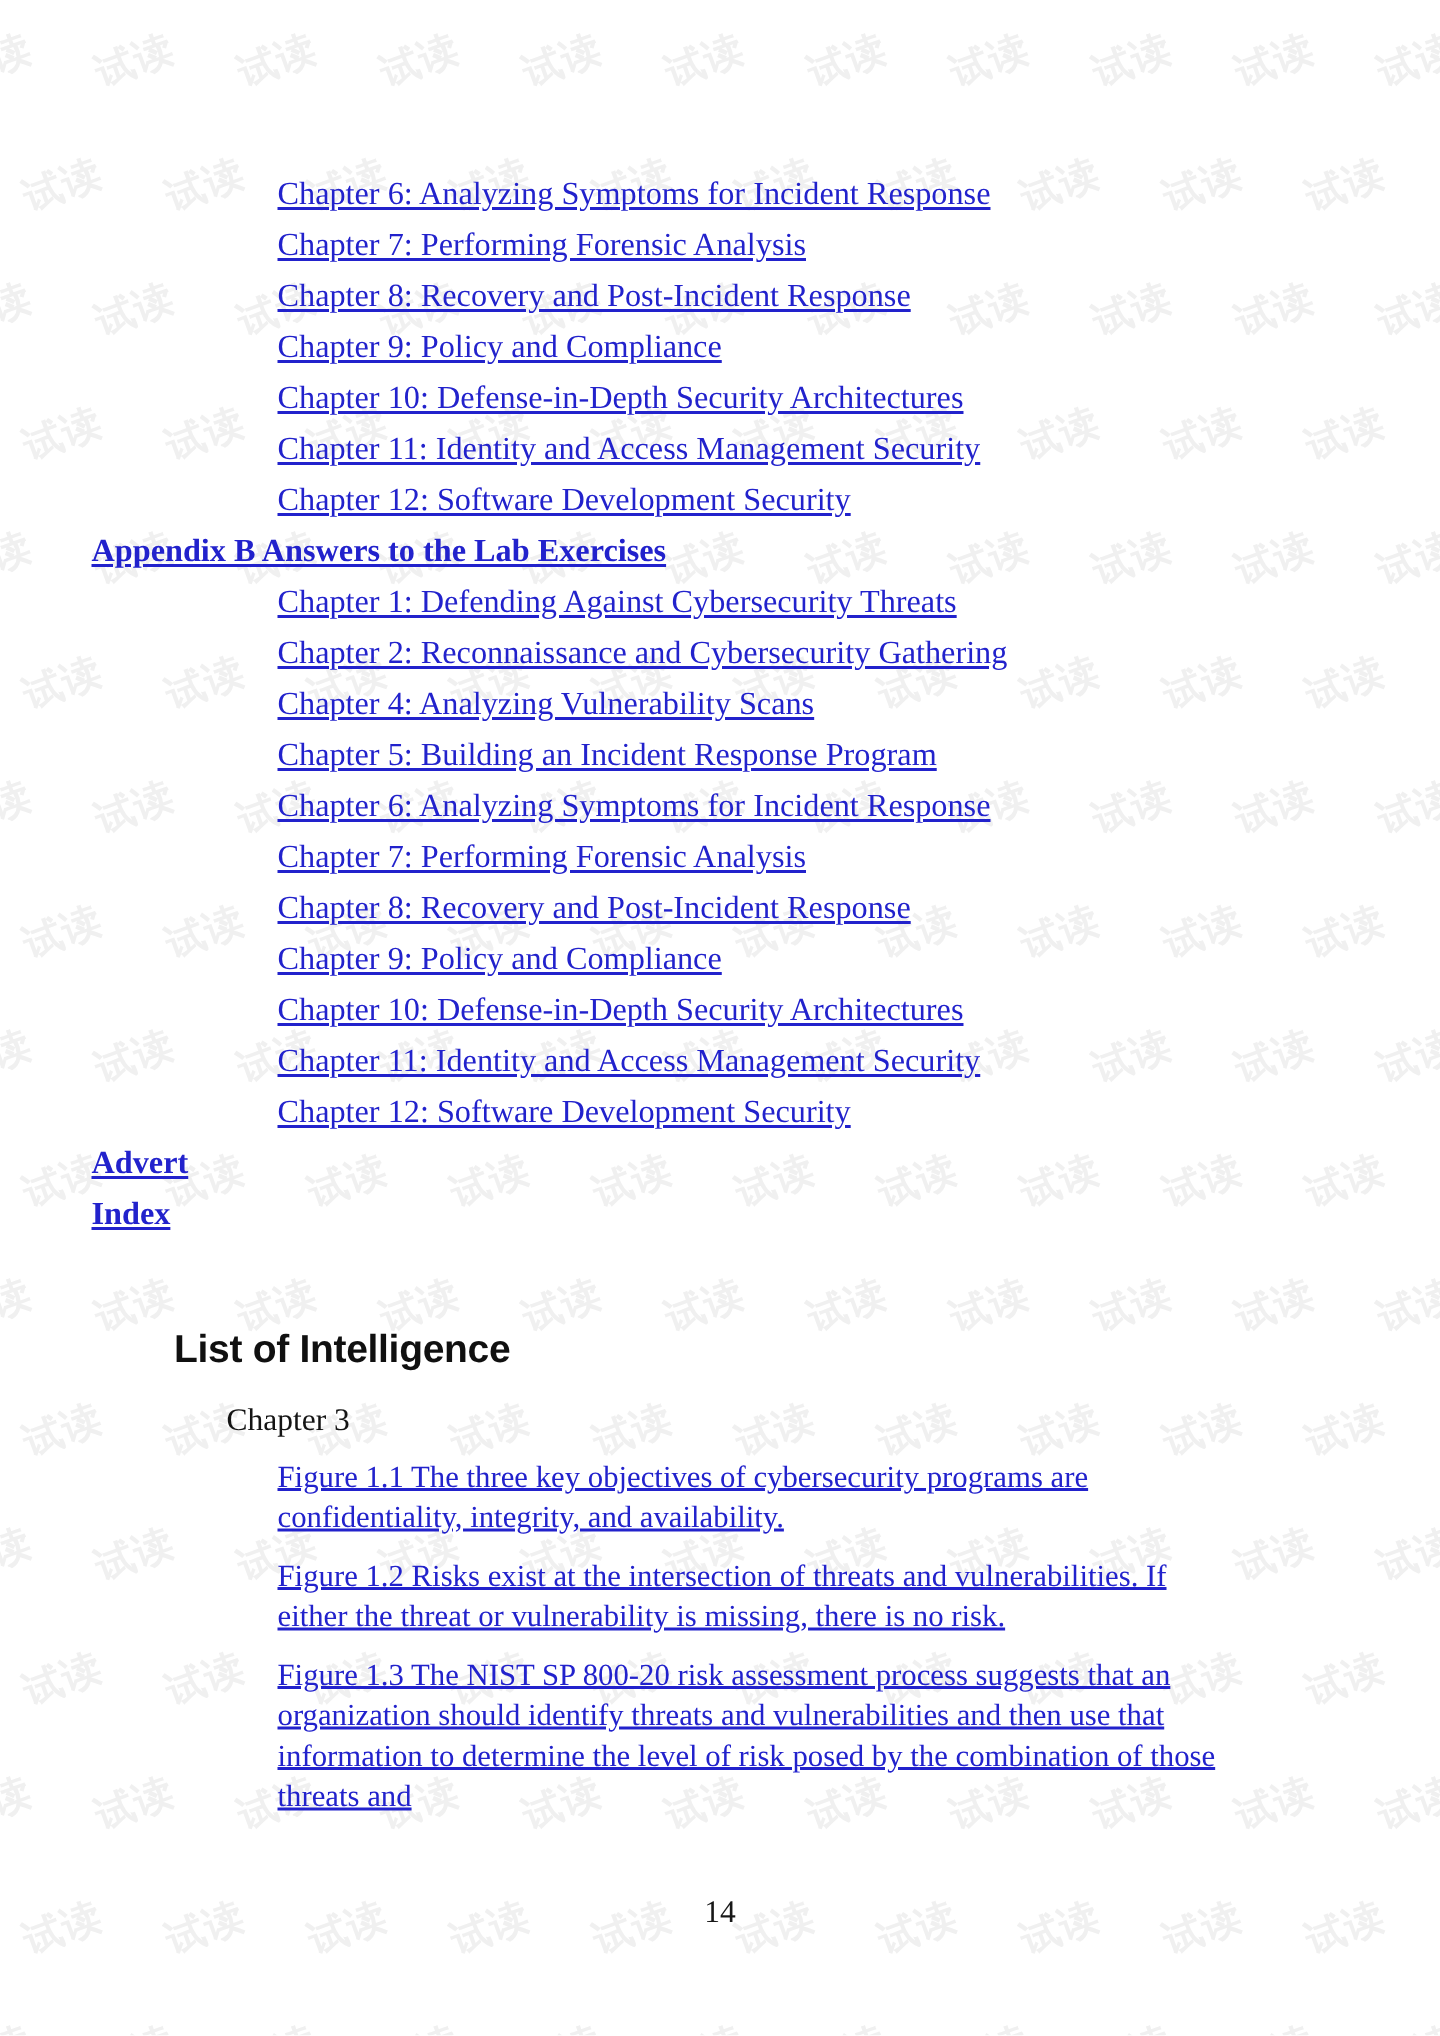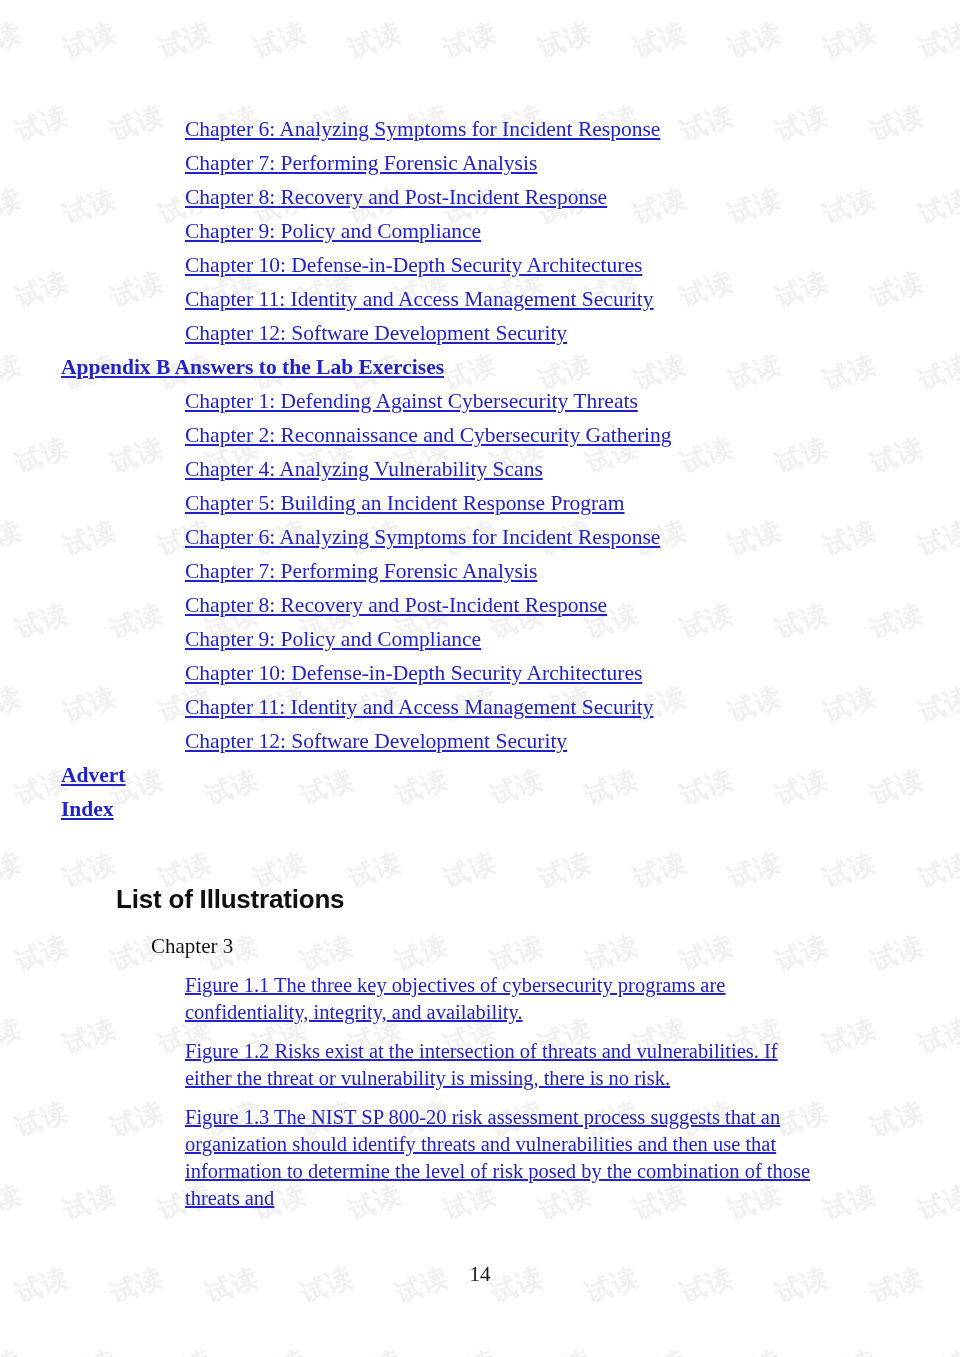--- a/index.html
+++ b/index.html
@@ -312,21 +312,21 @@
         <div class="toc-entry lvl-2">Chapter 7: Performing Forensic Analysis</div>
         <div class="toc-entry lvl-2">Chapter 8: Recovery and Post-Incident Response</div>
         <div class="toc-entry lvl-2">Chapter 9: Policy and Compliance</div>
         <div class="toc-entry lvl-2">Chapter 10: Defense-in-Depth Security Architectures</div>
         <div class="toc-entry lvl-2">Chapter 11: Identity and Access Management Security</div>
         <div class="toc-entry lvl-2">Chapter 12: Software Development Security</div>
         <div class="toc-entry lvl-1">Advert</div>
         <div class="toc-entry lvl-1">Index</div>
       </div>
 
-    <div class="section-heading">List of Illustrations</div>
+    <div class="section-heading">List of Intelligence</div>
 
     <div class="chapter-label">Chapter 3</div>
 
     <div class="figure-list">
         <div class="figure-entry">Figure 1.1 The three key objectives of cybersecurity programs are confidentiality, integrity, and availability.</div>
         <div class="figure-entry">Figure 1.2 Risks exist at the intersection of threats and vulnerabilities. If either the threat or vulnerability is missing, there is no risk.</div>
         <div class="figure-entry">Figure 1.3 The NIST SP 800-20 risk assessment process suggests that an organization should identify threats and vulnerabilities and then use that information to determine the level of risk posed by the combination of those threats and</div>
       </div>
 
     <div class="page-number">14</div>

